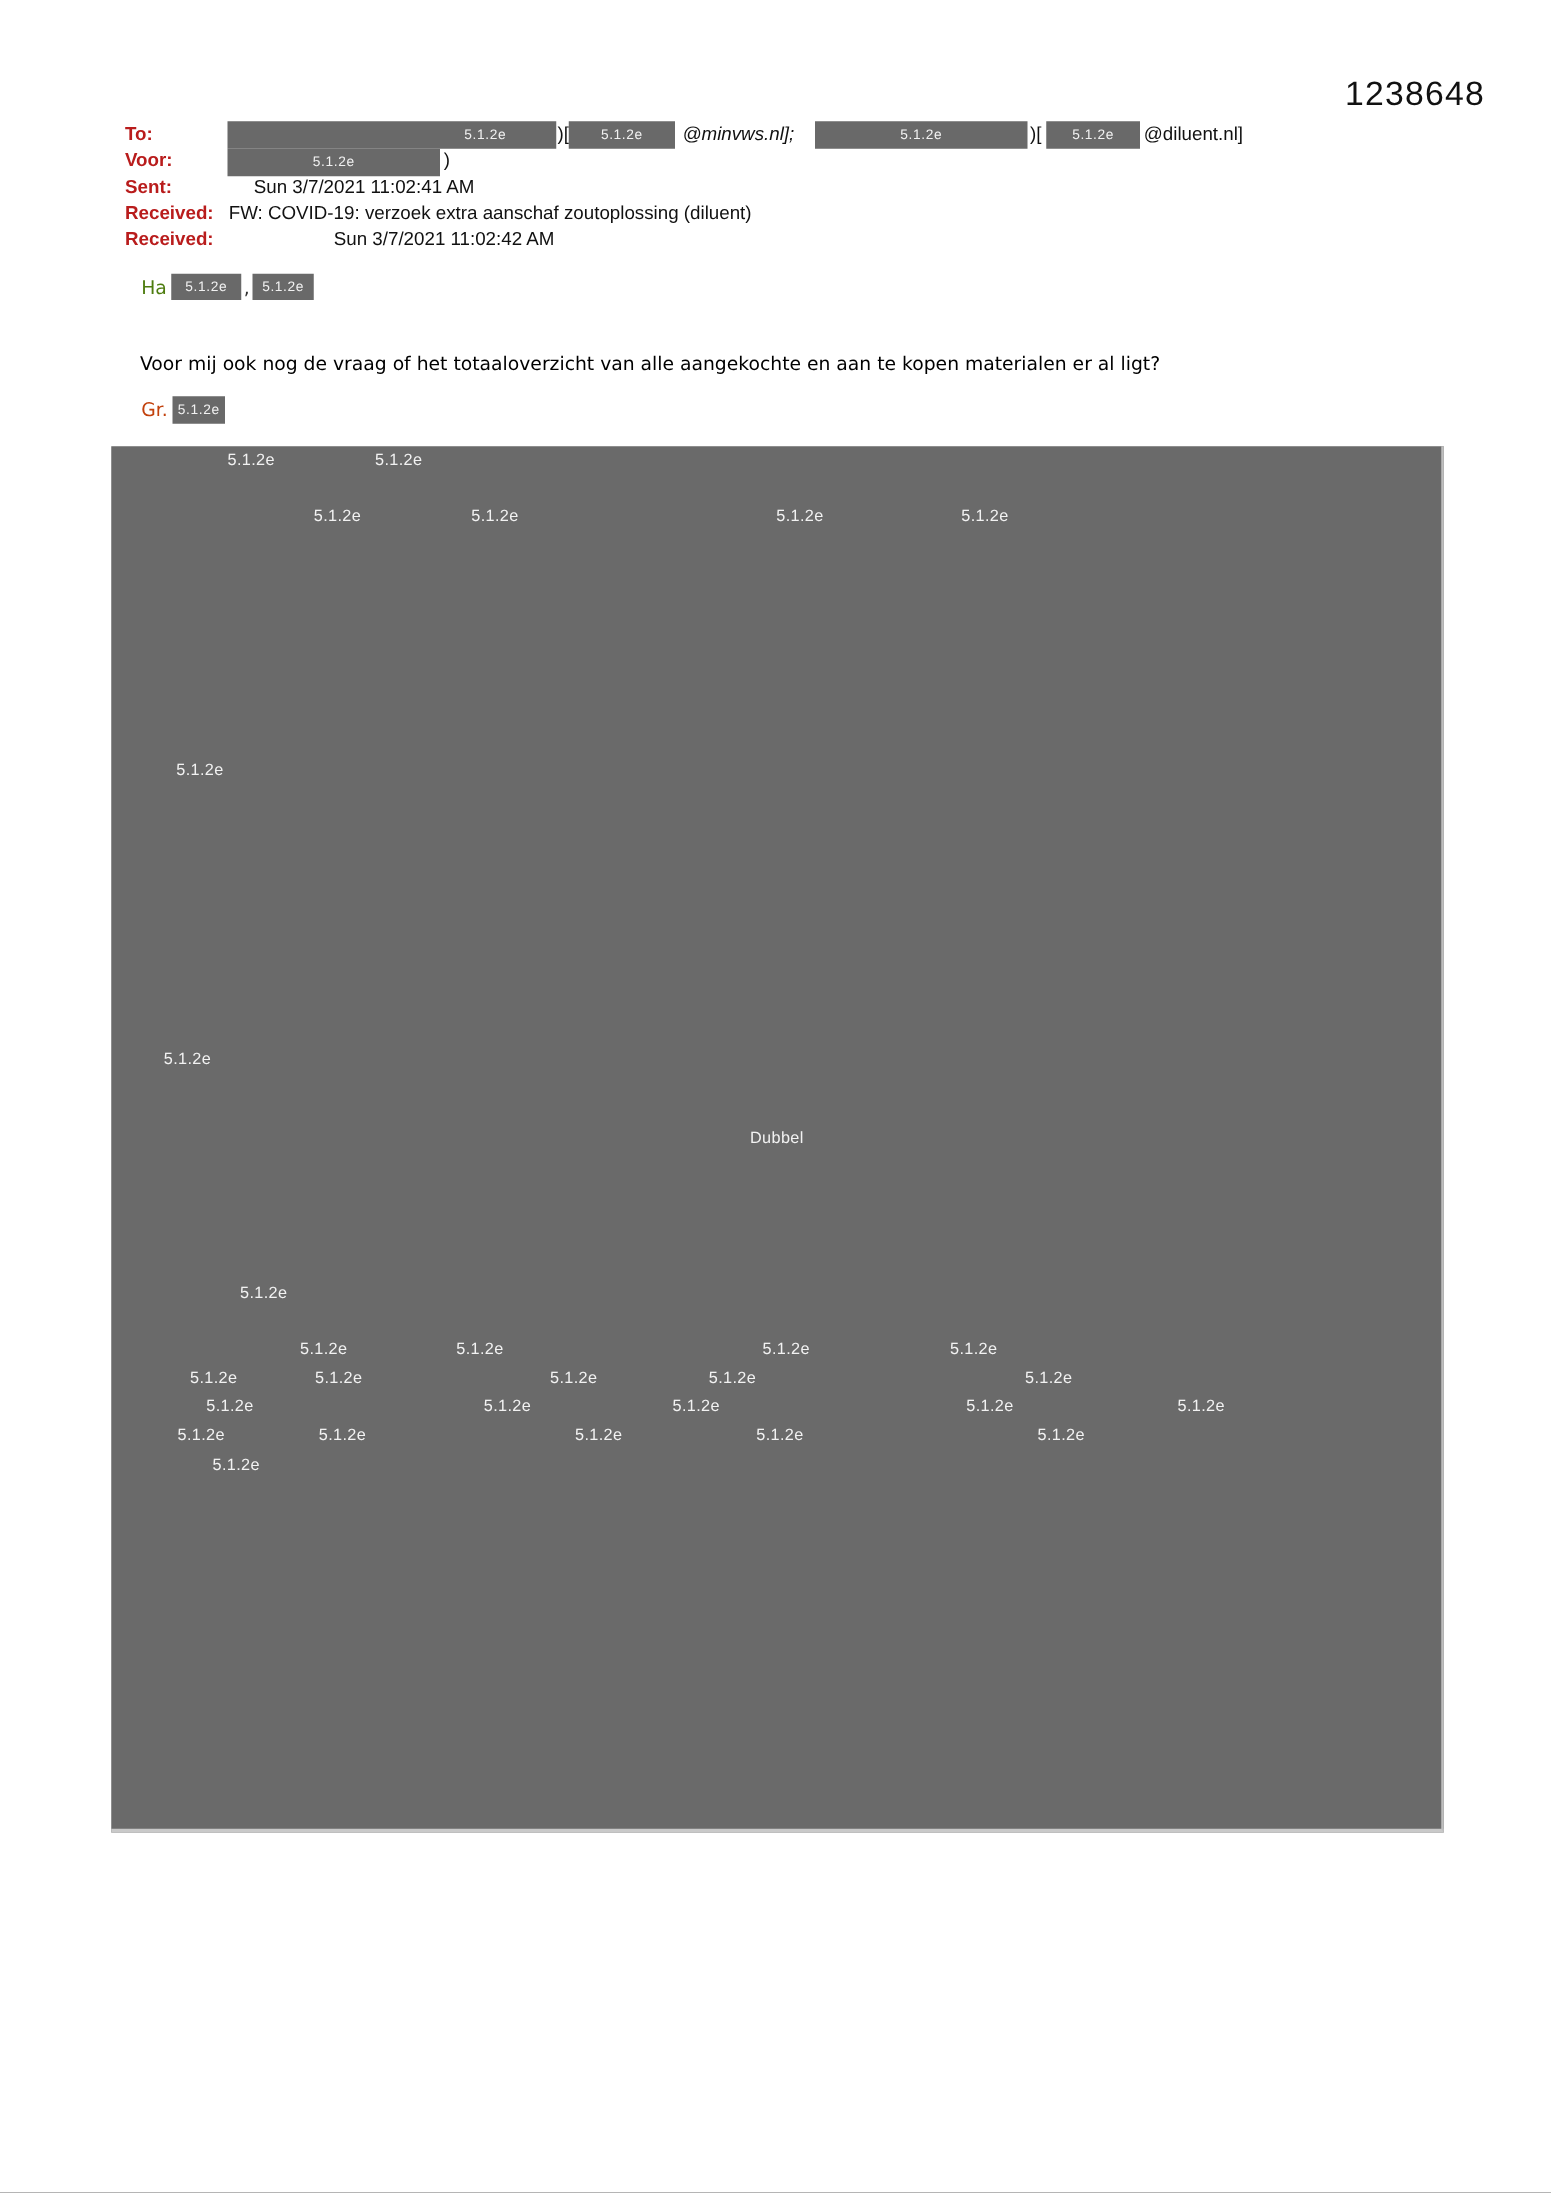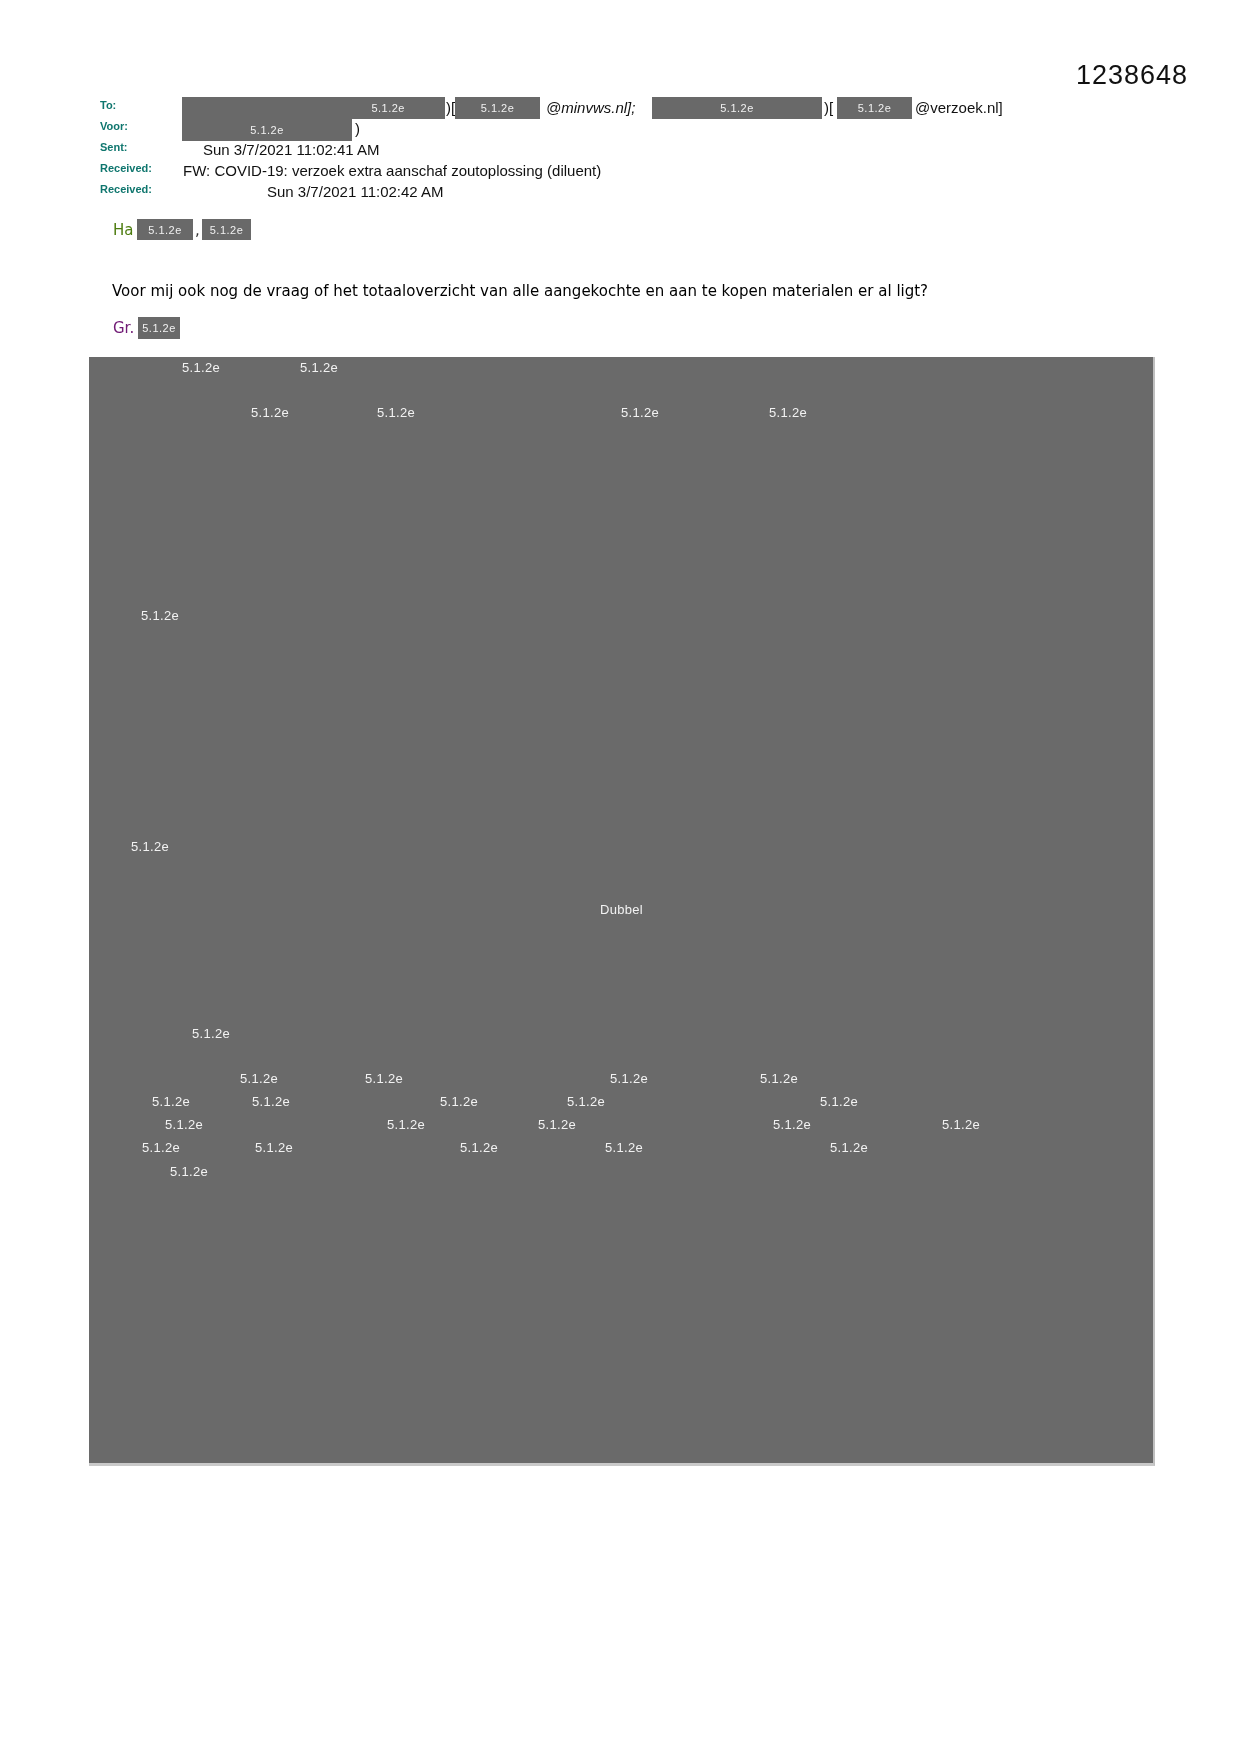--- a/index.html
+++ b/index.html
@@ -11,21 +11,21 @@
     font-family:"Liberation Sans", sans-serif;
     color:#1a1a1a;
     overflow:hidden;
   }
   .abs{position:absolute;white-space:nowrap;}
   .doc-number{
     font-size:27px;
     letter-spacing:1px;
     color:#111;
   }
-  .hdr-label{font-size:11px;font-weight:bold;color:#0f766e;}
+  .hdr-label{font-size:15px;font-weight:bold;color:#b91c1c;}
   .hdr-value{font-size:15px;color:#111;}
   .rbox{
     background:#696969;
     display:flex;
     align-items:center;
     justify-content:center;
   }
   .rbox .code{
     color:#f1f1f1;
     font-size:11px;
@@ -69,21 +69,21 @@
       <span class="code">5.1.2e</span>
     </div>
   <div class="abs hdr-value" style="left:546px;top:99px;font-style:italic;">@minvws.nl];</div>
   <div class="abs rbox" style="left: 652px; top: 97px; width: 170px; height: 22px; background: rgb(105, 105, 105);">
       <span class="code">5.1.2e</span>
     </div>
   <div class="abs sep" style="left:824px;top:99px;">)[</div>
   <div class="abs rbox" style="left: 837px; top: 97px; width: 75px; height: 22px; background: rgb(105, 105, 105);">
       <span class="code">5.1.2e</span>
     </div>
-  <div class="abs hdr-value" style="left:915px;top:99px;">@verzoek.nl]</div>
+  <div class="abs hdr-value" style="left:915px;top:99px;">@diluent.nl]</div>
 
   <div class="abs hdr-label" style="left:100px;top:120px;">Voor:</div>
   <div class="abs rbox" style="left: 182px; top: 119px; width: 170px; height: 22px; background: rgb(105, 105, 105);">
       <span class="code">5.1.2e</span>
     </div>
   <div class="abs hdr-value" style="left:355px;top:120px;">)</div>
 
   <div class="abs hdr-label" style="left:100px;top:141px;">Sent:</div>
   <div class="abs hdr-value" style="left:183px;top:141px;margin-left:20px;">Sun 3/7/2021 11:02:41 AM</div>
 
@@ -97,21 +97,21 @@
   <div class="abs rbox" style="left: 137px; top: 219px; width: 56px; height: 21px; background: rgb(105, 105, 105);">
       <span class="code">5.1.2e</span>
     </div>
   <div class="abs body-text" style="left:195px;top:221px;color:#333;">,</div>
   <div class="abs rbox" style="left: 202px; top: 219px; width: 49px; height: 21px; background: rgb(105, 105, 105);">
       <span class="code">5.1.2e</span>
     </div>
 
   <div class="abs blue body-text" style="left: 112px; top: 282px; color: #000000;">Voor mij ook nog de vraag of het totaaloverzicht van alle aangekochte en aan te kopen materialen er al ligt?</div>
 
-  <div class="abs blue body-text" style="left: 113px; top: 319px; color: #701a75;">Gr.</div>
+  <div class="abs blue body-text" style="left: 113px; top: 319px; color: #c2410c;">Gr.</div>
   <div class="abs rbox" style="left: 138px; top: 317px; width: 42px; height: 22px; background: rgb(105, 105, 105);">
       <span class="code">5.1.2e</span>
     </div>
 
   <div class="abs block" style="left: 89px; top: 357px; width: 1064px; height: 1106px; background: rgb(106, 106, 106);"></div>
   <div class="abs" style="left:0;top:0;width:1241px;height:1754px;pointer-events:none;">
       <span class="rlabel" style="left: 182px; top: 360px;">5.1.2e</span>
       <span class="rlabel" style="left: 300px; top: 360px;">5.1.2e</span>
       <span class="rlabel" style="left: 251px; top: 405px;">5.1.2e</span>
       <span class="rlabel" style="left: 377px; top: 405px;">5.1.2e</span>

